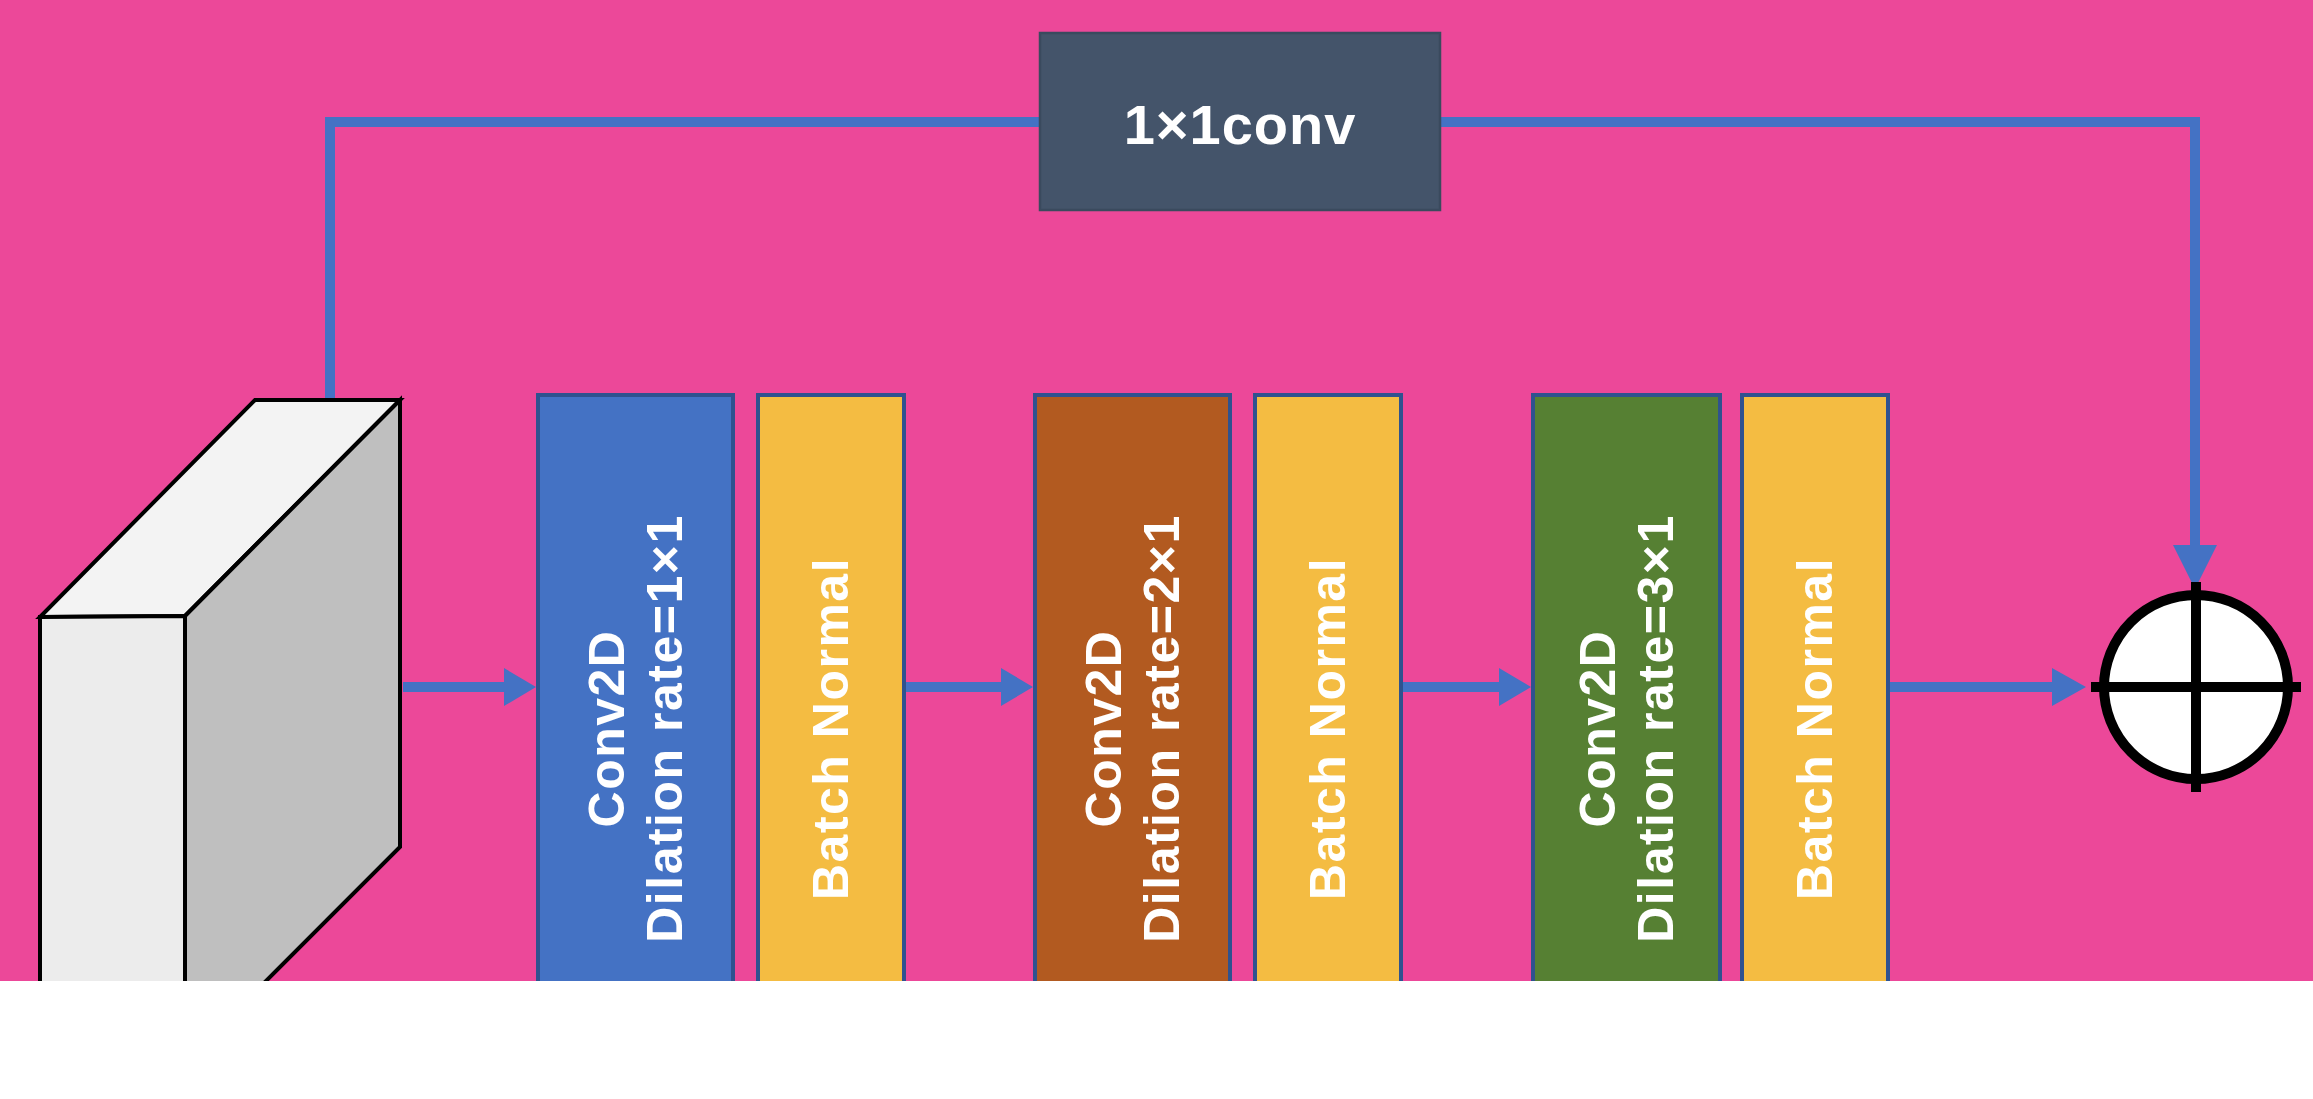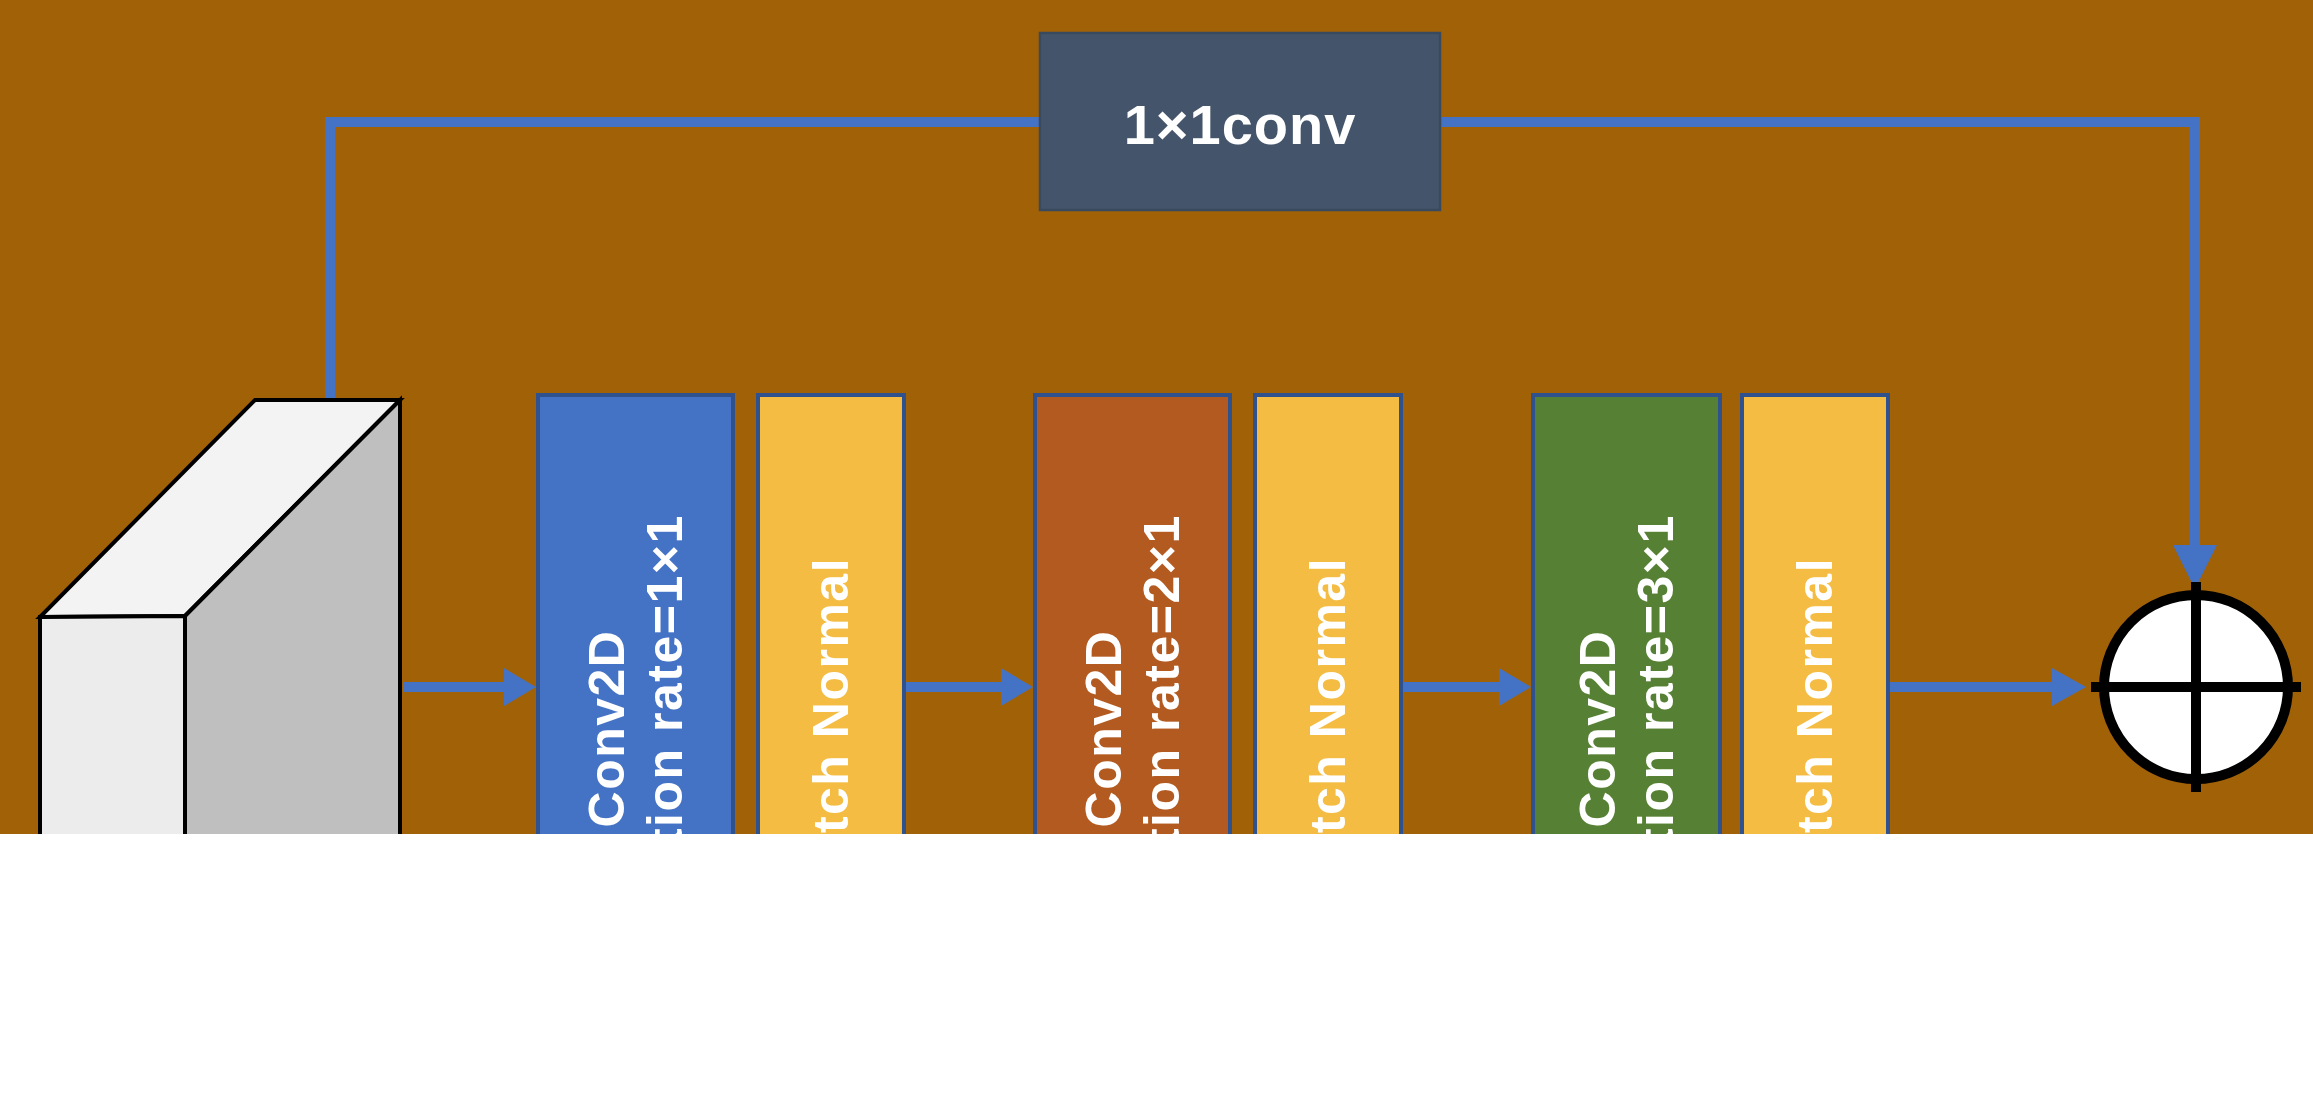--- a/index.html
+++ b/index.html
@@ -3,22 +3,22 @@
 <meta charset="utf-8">
 <style>
   html, body {
     margin: 0;
     padding: 0;
     background: #ffffff;
   }
   .stage {
     position: relative;
     width: 2313px;
-    height: 834px;
-    background: #a16207;
+    height: 981px;
+    background: #ec4899;
     overflow: hidden;
     text-decoration: underline;
   }
   svg { display: block; }
 
   .connector-line {
     fill: none;
     stroke-width: 10;
     stroke-linecap: butt;
     stroke-linejoin: miter;

